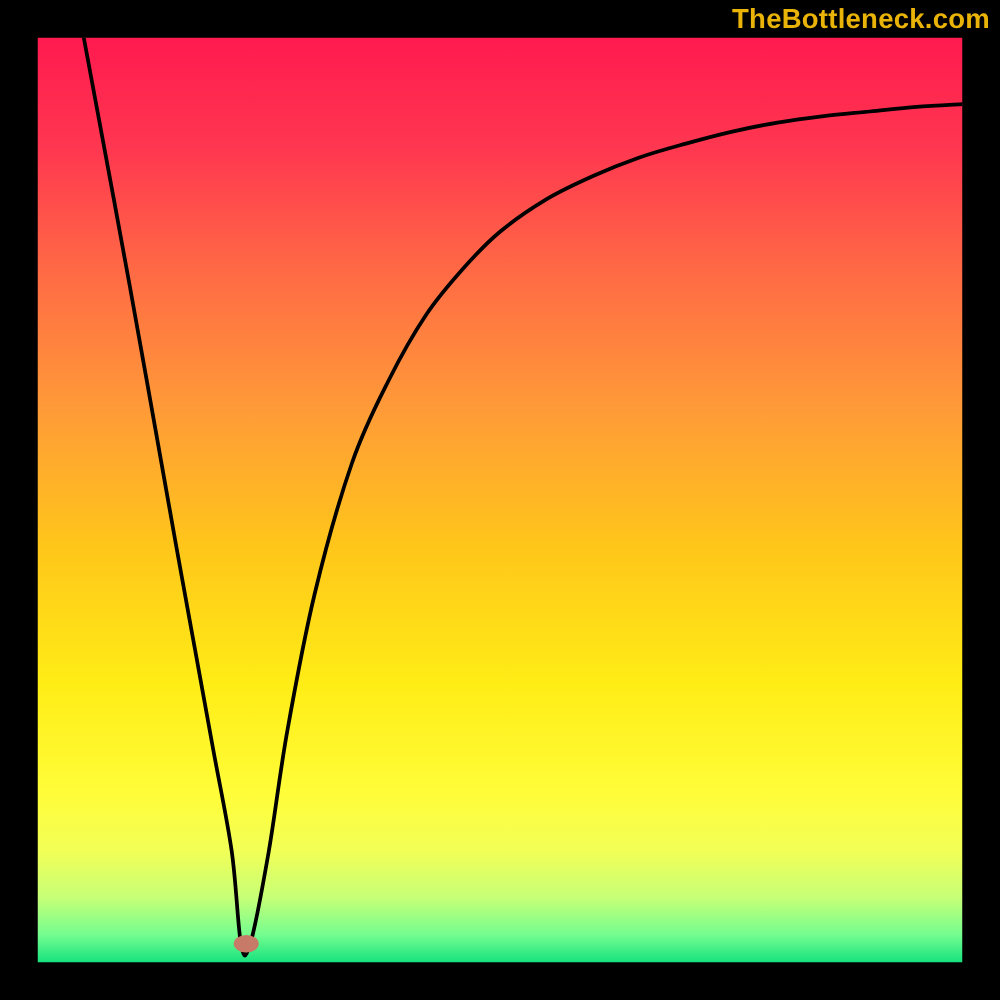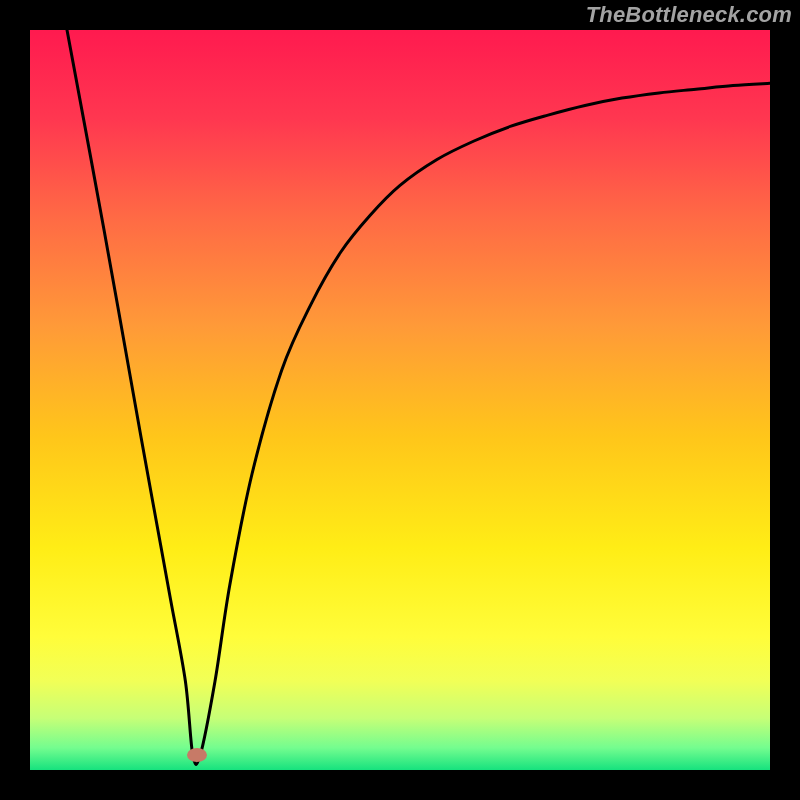--- a/index.html
+++ b/index.html
@@ -49,21 +49,21 @@
     font-size: 22px;
     font-weight: 600;
     letter-spacing: 0.2px;
   }
 </style>
 </head>
 <body>
 
 <div class="frame">
 
-  <div class="watermark" style="color: #a3a3a3; font-style: italic;">TheBottleneck.com</div>
+  <div class="watermark" style="color: #eab308;">TheBottleneck.com</div>
 
   <div class="plot-area">
 
     <svg class="gradient" viewBox="0 0 740 740" preserveAspectRatio="none">
       <defs>
         <linearGradient id="bg-grad" x1="0" y1="0" x2="0" y2="1">
             <stop offset="0%" stop-color="#ff1a4f"></stop>
             <stop offset="12%" stop-color="#ff3750"></stop>
             <stop offset="25%" stop-color="#ff6945"></stop>
             <stop offset="40%" stop-color="#ff9a38"></stop>

